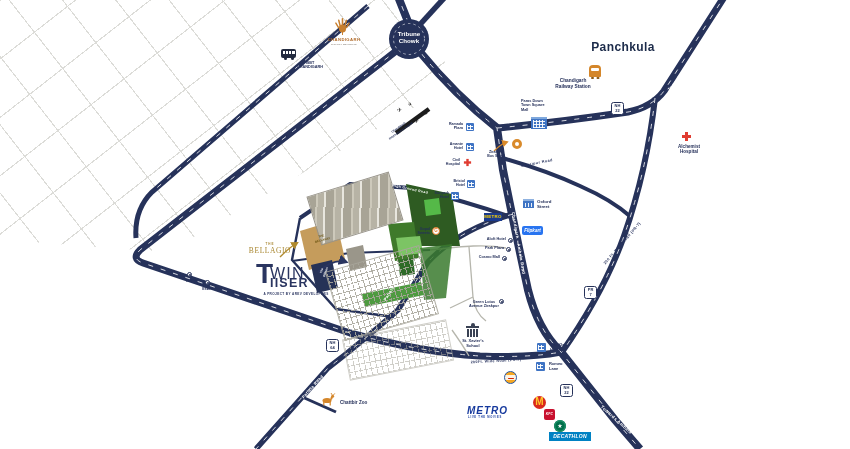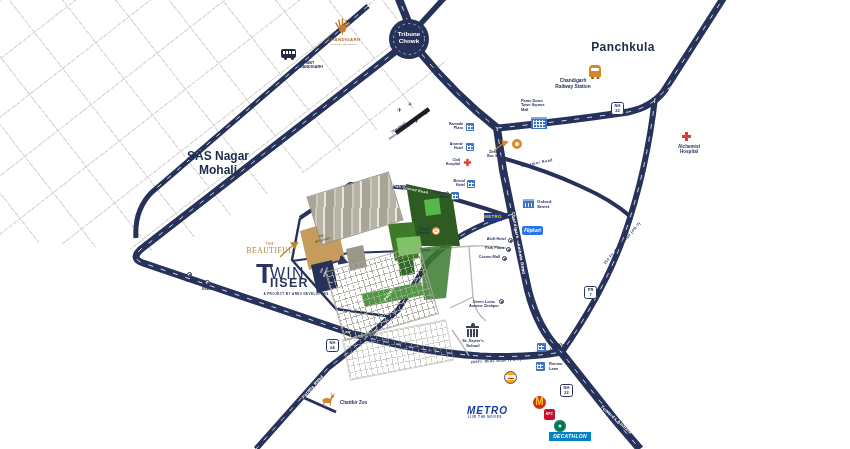--- a/index.html
+++ b/index.html
@@ -203,22 +203,20 @@
       <circle cx="12.6" cy="3.2" r="1.5" fill="#d4862a"></circle>
       <path d="M12.5,2.5 L11,0 M13,2.5 L14.8,.4" stroke="#d4862a" stroke-width=".9" fill="none"></path>
     </g>
   </svg>
 
   <div id="sheds"></div>
   <div id="plots1" class="plots"></div>
   <div id="plots2" class="plots"></div>
 
   <div class="area" style="left:573px;top:40px;width:100px;font-size:12px;letter-spacing:.4px">Panchkula</div>
-  <div class="area" style="left:168px;top:149px;width:100px;font-size:12px">SAS Nagar
-Mohali</div>
 
   <div class="lbl c" style="left:387px;top:30px;width:44px;font-size:6.2px;color:#fff">Tribune
 Chowk</div>
 
   <div class="badge" style="left:611px;top:102px">NH
 22</div>
   <div class="badge" style="left:560px;top:384px">NH
 22</div>
   <div class="badge" style="left:584px;top:286px">PR
 7</div>
@@ -322,21 +320,21 @@
   <span class="ic ic-pin" style="left:205px;top:280px"></span>
   <div class="lbl c" style="left:195px;top:287px;width:24px;font-size:3.6px">IISER</div>
 
   <div class="lbl c" style="left:304px;top:235px;width:36px;font-size:3px;color:#6e5512;transform:rotate(-15deg)">THE
 BELLAGIO</div>
   <div class="lbl c" style="left:313px;top:268px;width:22px;font-size:3px;color:#fff;transform:rotate(-72deg)">The
 Offices</div>
 
   <div id="bellagio-lbl">
     <span class="the">THE</span>
-    <span class="nm">BEAUTIFUL</span>
+    <span class="nm">BELLAGIO</span>
   </div>
 
   <div id="twin">
     <span class="bigT">T</span>
     <span class="row1">WIN</span>
     <span class="row2">IISER</span>
     <span class="tag">A PROJECT BY AREV DEVELOPERS</span>
   </div>
 
 </div>

